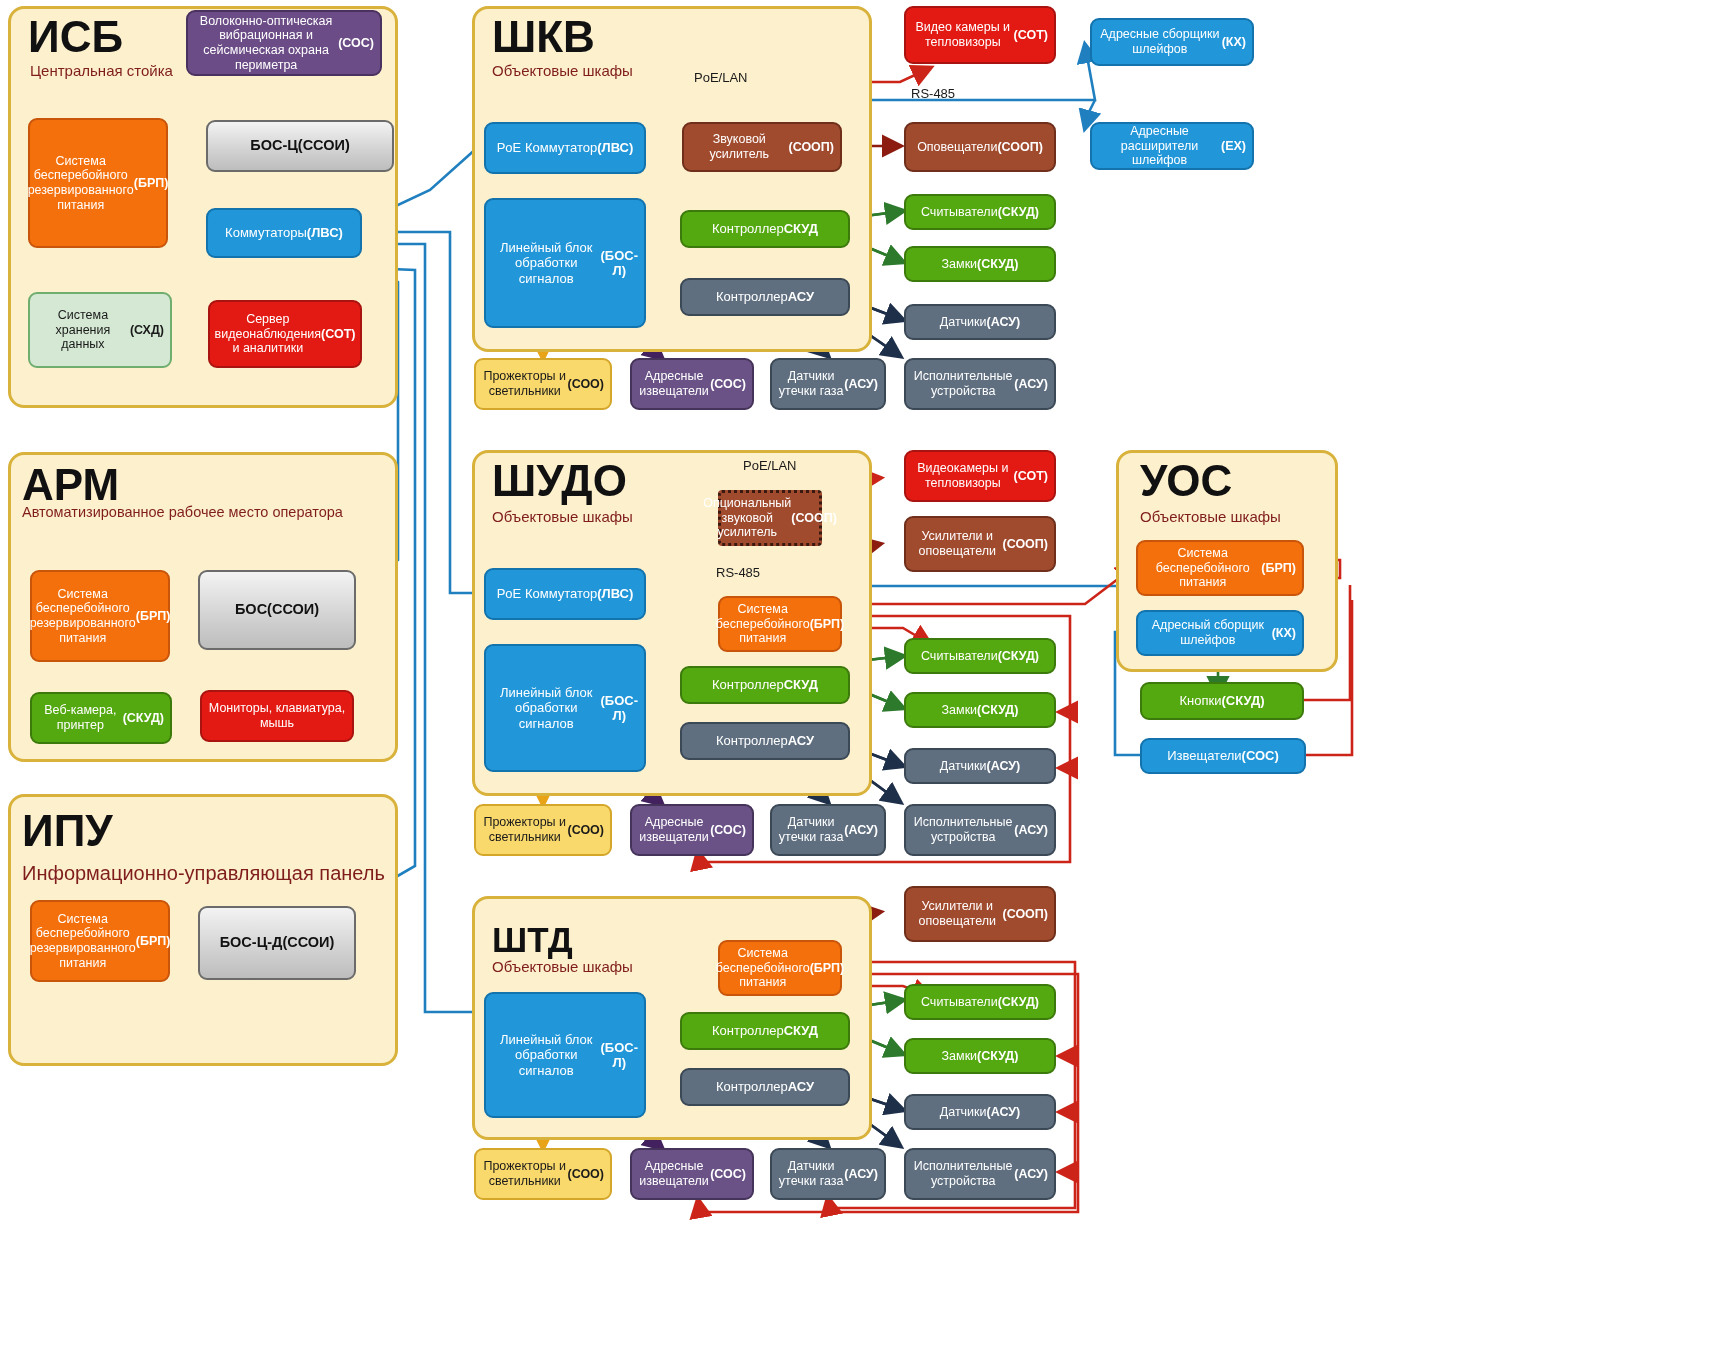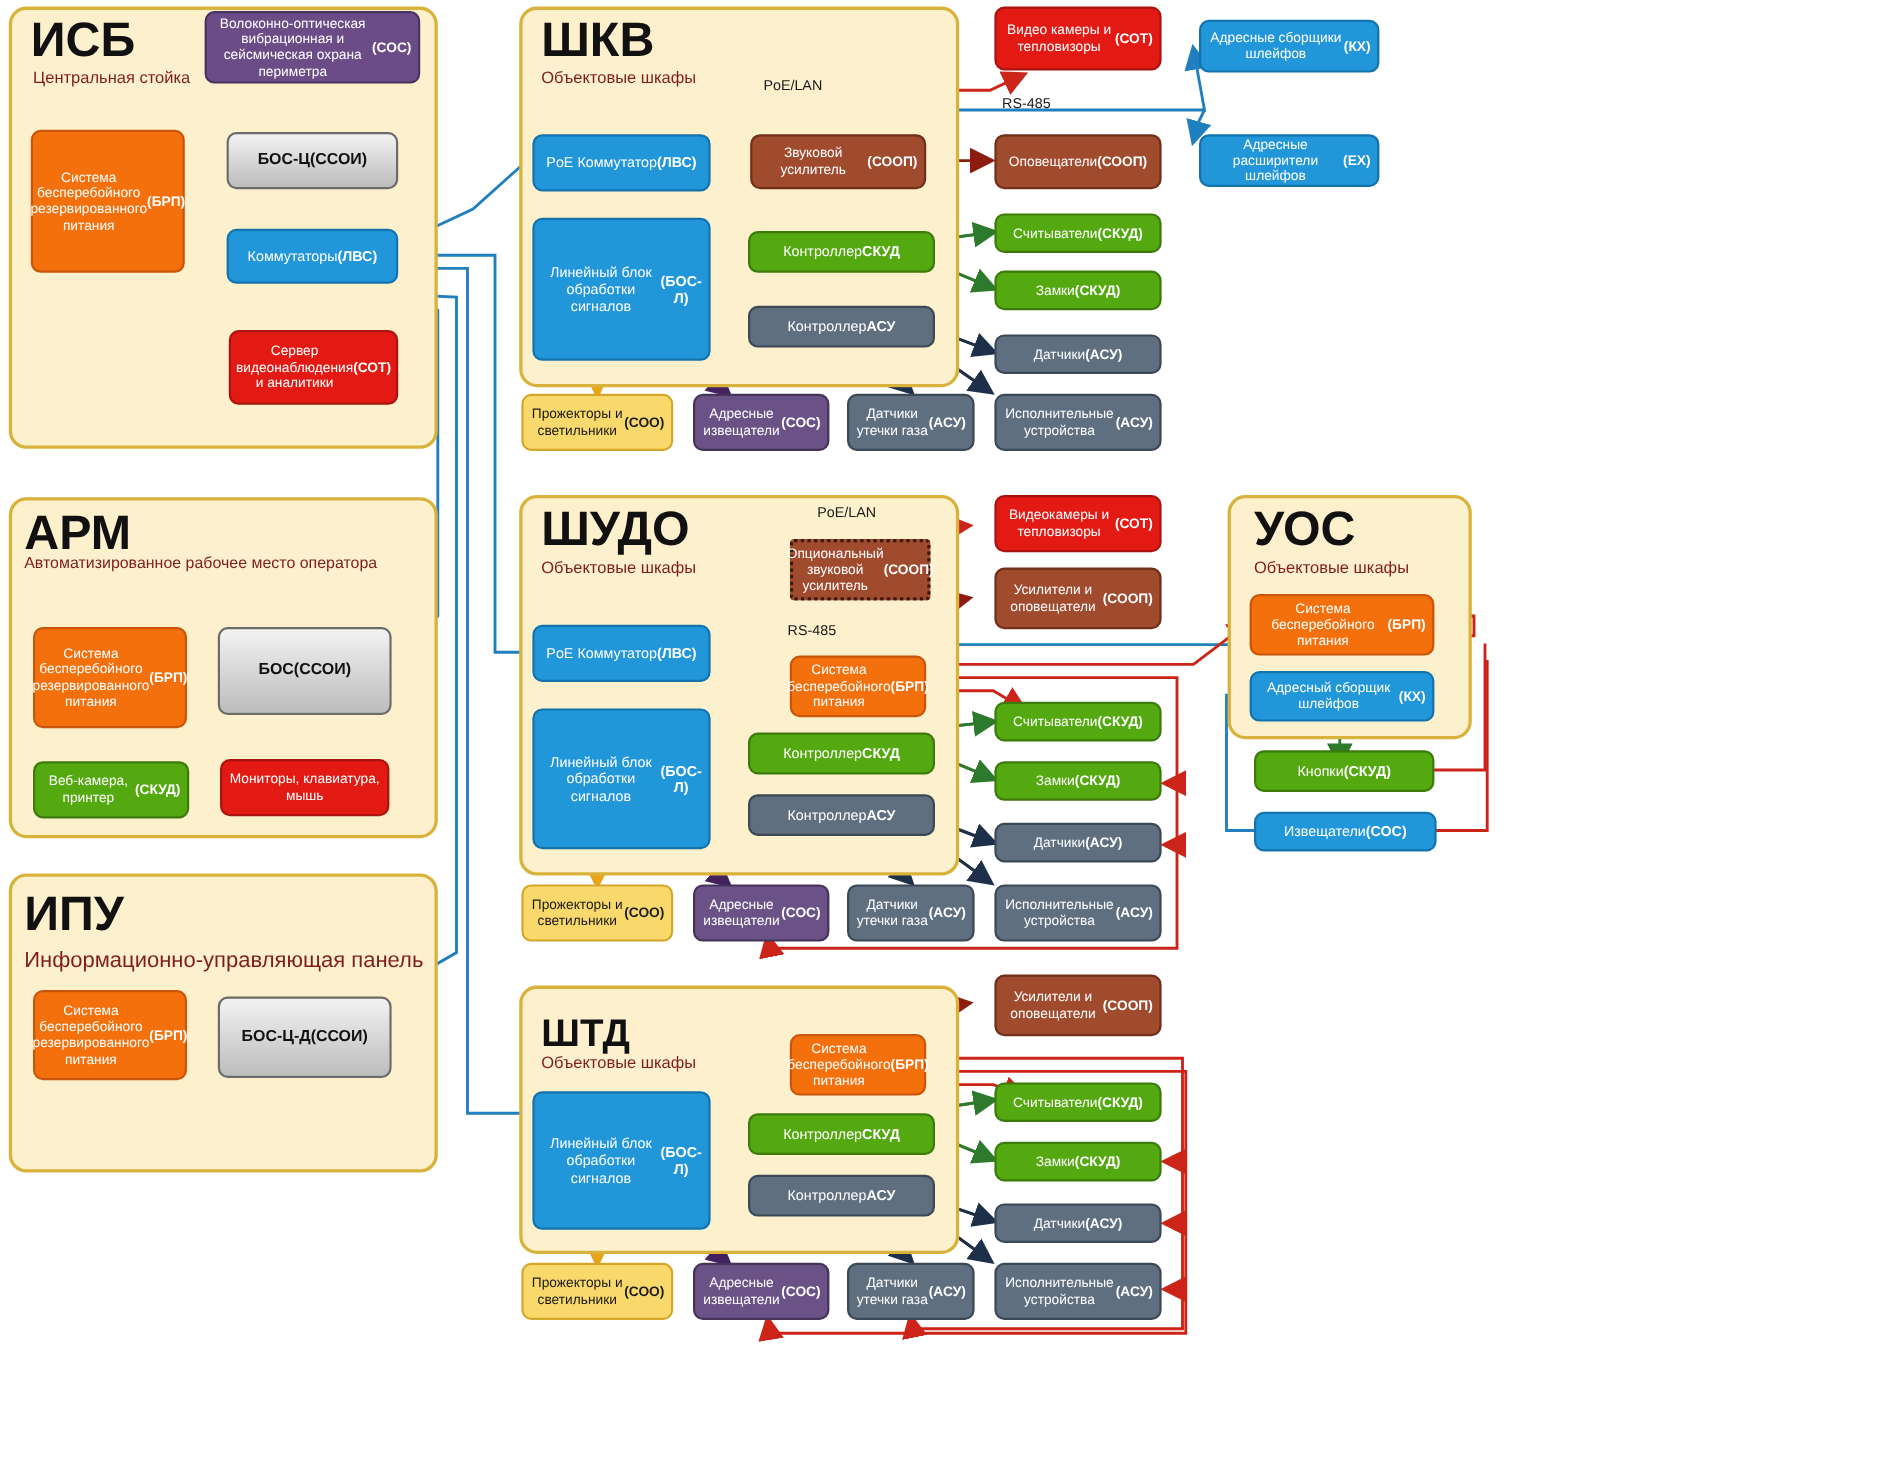--- a/index.html
+++ b/index.html
@@ -232,23 +232,24 @@
       <path d="M276 980 L276 1016" stroke="#a91310" marker-end="url(#adr)"></path>
       <path d="M276 1016 L276 980" stroke="#a91310" marker-end="url(#adr)"></path>
     </g>
   </svg>
 
   <div class="group" style="left:8px;top:6px;width:390px;height:402px;"></div>
   <div class="gtitle" style="left:28px;top:12px;font-size:44px;">ИСБ</div>
   <div class="gsub" style="left:30px;top:62px;font-size:15px;">Центральная стойка</div>
 
   <div class="node c-purple" style="left:186px;top:10px;width:196px;height:66px;font-size:12.5px;">Волоконно-оптическая вибрационная и сейсмическая охрана периметра <b>(СОС)</b></div>
-  <div class="node c-grey" style="left:206px;top:120px;width:156px;height:52px;font-size:14.5px;font-weight:bold;">БОС-Ц <b>(ССОИ)</b></div>
+  <div class="node c-grey" style="left:206px;top:120px;width:188px;height:52px;font-size:14.5px;font-weight:bold;">БОС-Ц <b>(ССОИ)</b></div>
   <div class="node c-orange" style="left:28px;top:118px;width:140px;height:130px;font-size:12.5px;">Система бесперебойного резервированного питания <b>(БРП)</b></div>
   <div class="node c-blue" style="left:206px;top:208px;width:156px;height:50px;font-size:13px;">Коммутаторы <b>(ЛВС)</b></div>
+  <div class="node c-greenlt" style="left:28px;top:292px;width:144px;height:76px;font-size:12.5px;">Система хранения данных <b>(СХД)</b></div>
   <div class="node c-red" style="left:208px;top:300px;width:154px;height:68px;font-size:12.5px;">Сервер видеонаблюдения и аналитики <b>(СОТ)</b></div>
 
   <div class="group" style="left:8px;top:452px;width:390px;height:310px;"></div>
   <div class="gtitle" style="left:22px;top:460px;font-size:44px;">АРМ</div>
   <div class="gsub" style="left:22px;top:504px;font-size:14.5px;">Автоматизированное рабочее место оператора</div>
 
   <div class="node c-orange" style="left:30px;top:570px;width:140px;height:92px;font-size:12.5px;">Система бесперебойного резервированного питания <b>(БРП)</b></div>
   <div class="node c-grey" style="left:198px;top:570px;width:158px;height:80px;font-size:14.5px;font-weight:bold;">БОС <b>(ССОИ)</b></div>
   <div class="node c-green" style="left:30px;top:692px;width:142px;height:52px;font-size:12.5px;">Веб-камера, принтер <b>(СКУД)</b></div>
   <div class="node c-red" style="left:200px;top:690px;width:154px;height:52px;font-size:12.5px;">Мониторы, клавиатура, мышь</div>
@@ -283,21 +284,21 @@
 
   <div class="node c-blue2" style="left:1090px;top:18px;width:164px;height:48px;font-size:12.5px;">Адресные сборщики шлейфов <b>(КХ)</b></div>
   <div class="node c-blue2" style="left:1090px;top:122px;width:164px;height:48px;font-size:12.5px;">Адресные расширители шлейфов <b>(ЕХ)</b></div>
 
   <div class="group" style="left:472px;top:450px;width:400px;height:346px;"></div>
   <div class="gtitle" style="left:492px;top:456px;font-size:44px;">ШУДО</div>
   <div class="gsub" style="left:492px;top:508px;font-size:15px;">Объектовые шкафы</div>
 
   <div class="node c-blue" style="left:484px;top:568px;width:162px;height:52px;font-size:13px;">PoE Коммутатор <b>(ЛВС)</b></div>
   <div class="node c-blue" style="left:484px;top:644px;width:162px;height:128px;font-size:13px;">Линейный блок обработки сигналов <b>(БОС-Л)</b></div>
-  <div class="node c-dashbrown" style="left:718px;top:490px;width:128px;height:56px;font-size:12.5px;border-radius:4px;display:flex;align-items:center;justify-content:center;text-align:center;">Опциональный звуковой усилитель <b>(СООП)</b></div>
+  <div class="node c-dashbrown" style="left:718px;top:490px;width:104px;height:56px;font-size:12.5px;border-radius:4px;display:flex;align-items:center;justify-content:center;text-align:center;">Опциональный звуковой усилитель <b>(СООП)</b></div>
   <div class="node c-orange" style="left:718px;top:596px;width:124px;height:56px;font-size:12.5px;">Система бесперебойного питания <b>(БРП)</b></div>
   <div class="node c-green" style="left:680px;top:666px;width:170px;height:38px;font-size:13px;">Контроллер <b>СКУД</b></div>
   <div class="node c-slate" style="left:680px;top:722px;width:170px;height:38px;font-size:13px;">Контроллер <b>АСУ</b></div>
 
   <div class="node c-yellow" style="left:474px;top:804px;width:138px;height:52px;font-size:12.5px;">Прожекторы и светильники <b>(СОО)</b></div>
   <div class="node c-violet" style="left:630px;top:804px;width:124px;height:52px;font-size:12.5px;">Адресные извещатели <b>(СОС)</b></div>
   <div class="node c-slate" style="left:770px;top:804px;width:116px;height:52px;font-size:12.5px;">Датчики утечки газа <b>(АСУ)</b></div>
 
   <div class="node c-red" style="left:904px;top:450px;width:152px;height:52px;font-size:12.5px;">Видеокамеры и тепловизоры <b>(СОТ)</b></div>
   <div class="node c-brown" style="left:904px;top:516px;width:152px;height:56px;font-size:12.5px;">Усилители и оповещатели <b>(СООП)</b></div>

